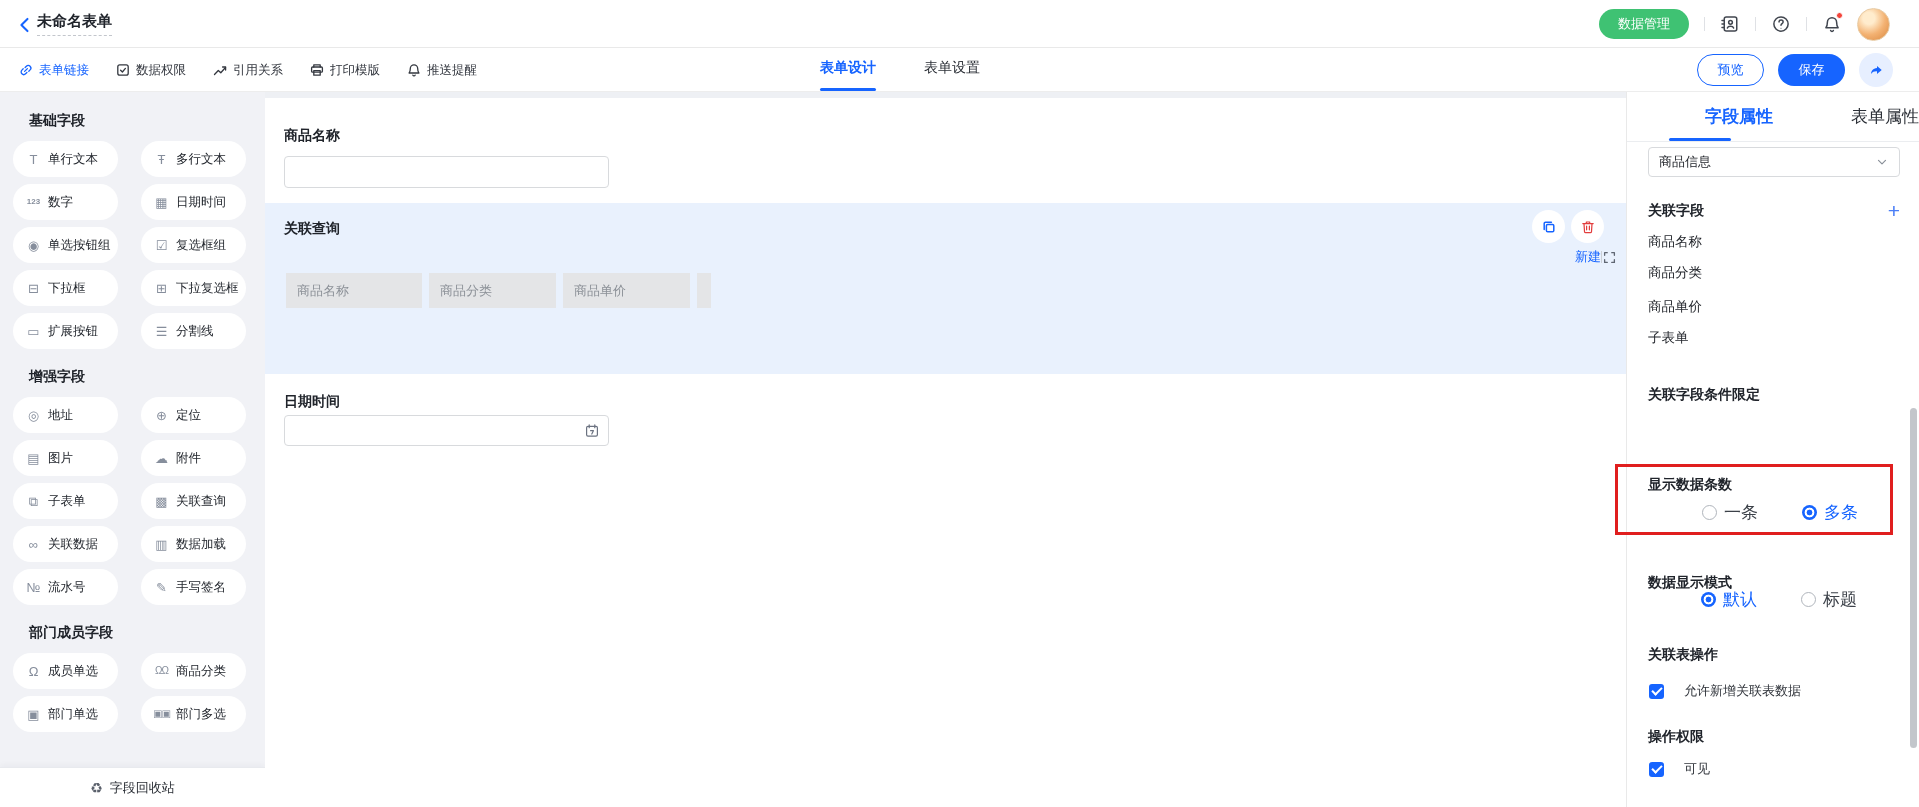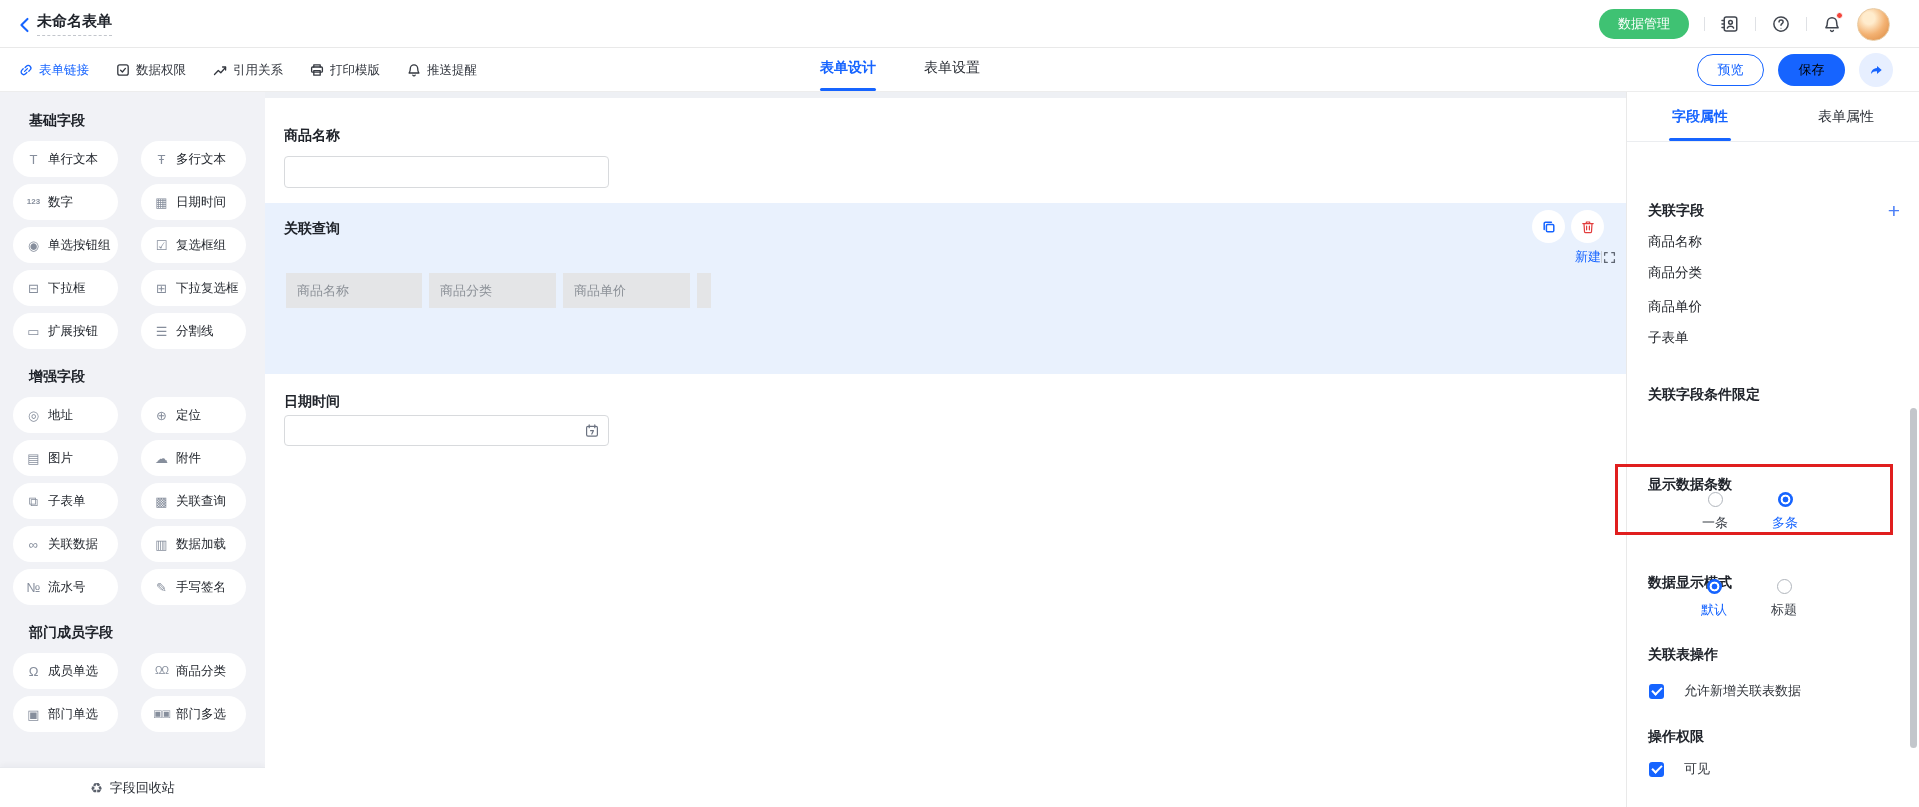--- a/index.html
+++ b/index.html
@@ -30,21 +30,21 @@
     border:1px solid #e7cba4; }
 
   
   .toolbar { position:absolute; left:0; top:48px; width:1919px; height:44px; background:#fff; border-bottom:1px solid #ededed; z-index:5; }
   .toolbar-left { position:absolute; left:18px; top:0; height:44px; display:flex; align-items:center; gap:26px; }
   .titem { display:flex; align-items:center; gap:5px; color:#33373f; font-size:12.5px; cursor:pointer; }
   .titem.active { color:var(--primary); }
   .ticon { width:16px; height:16px; }
   .toolbar-right { position:absolute; right:26px; top:5px; display:flex; align-items:center; gap:14px; }
   .btn-outline { width:67px; height:32px; border-radius:16px; border:1px solid var(--primary); color:var(--primary); background:#fff; font-size:13px; font-family:inherit; cursor:pointer; }
-  .btn-primary { width:67px; height:32px; border-radius:16px; border:none; color:#000000; background:var(--primary); font-size:13px; font-family:inherit; cursor:pointer; }
+  .btn-primary { width:67px; height:32px; border-radius:16px; border:none; color:#ffffff; background:var(--primary); font-size:13px; font-family:inherit; cursor:pointer; }
   .btn-share { width:34px; height:34px; border-radius:50%; border:none; background:#e7efff; color:var(--primary); display:flex; align-items:center; justify-content:center; cursor:pointer; }
 
   
   .sidebar { position:absolute; left:0; top:92px; width:265px; bottom:0; background:var(--side-bg); overflow:hidden; padding:20px 14px 0 13px; }
   .side-title { font-size:14px; font-weight:700; color:#20242b; margin:0 0 11px 16px; }
   .side-grid { display:grid; grid-template-columns:105px 105px; column-gap:23px; row-gap:7px; margin-bottom:19px; }
   .side-item { display:flex; align-items:center; height:36px; padding-left:11px; background:#fff; border-radius:18px; cursor:grab; }
   .fi { width:19px; flex:0 0 19px; text-align:center; color:#868e9c; font-size:13px; line-height:1; }
   .fi[data-name="number-icon"] { font-size:8px; font-weight:700; letter-spacing:0; }
   .fi[data-name="member-multi-icon"], .fi[data-name="department-multi-icon"] { font-size:10px; letter-spacing:-1px; }
@@ -71,37 +71,37 @@
   .lq-table { position:absolute; left:21px; top:70px; display:flex; gap:7px; }
   .hcell { height:35px; line-height:35px; background:#e4e5e7; color:#8b9097; font-size:13px; padding-left:11px; white-space:nowrap; overflow:hidden; }
   .hcell.stub { padding-left:0; }
   .lbl3 { left:19px; top:295px; }
   .inp2 { left:19px; top:317px; height:31px; }
   .cal-icon { position:absolute; right:8px; top:7px; width:16px; height:16px; color:#6b7280; cursor:pointer; }
 
   
   .panel { position:absolute; right:0; top:92px; width:293px; bottom:0; background:#fff; border-left:1px solid #e9e9e9; }
   .ptabs { display:flex; height:50px; border-bottom:1px solid #ebedf0; }
-  .ptab { flex:1; text-align:center; line-height:49px; font-size:14px; color:#2b2f36; position:relative; cursor:pointer; }
+  .ptab { flex:1; text-align:right; line-height:49px; font-size:17px; color:#2b2f36; position:relative; cursor:pointer; }
   .ptab.active { color:var(--primary); font-weight:700; }
   .ptab.active::after { content:""; position:absolute; left:50%; transform:translateX(-50%); bottom:0; width:62px; height:3px; border-radius:2px; background:var(--primary); }
   .pselect { position:absolute; left:21px; top:55px; width:252px; height:30px; border:1px solid #d8dadd; border-radius:4px; display:flex; align-items:center; padding:0 10px; font-size:13px; color:#23262c; cursor:pointer; }
   .pselect .chev { margin-left:auto; width:14px; height:14px; color:#8a9099; }
   .ptitle { position:absolute; left:21px; font-size:14px; font-weight:700; color:#20242b; }
   .t-linked { top:110px; width:252px; display:flex; align-items:center; }
   .plus-btn { margin-left:auto; font-size:21px; font-weight:400; color:#4a7ef7; line-height:18px; cursor:pointer; }
   .pfield { position:absolute; left:21px; font-size:13.5px; color:#23262c; cursor:pointer; }
   .t-cond { top:294px; }
   .pbtn { position:absolute; left:21px; top:328px; width:252px; height:31px; border:1px solid #d8dadd; border-radius:4px; background:#fff; font-size:13px; color:#23262c; font-family:inherit; cursor:pointer; }
   .t-count { top:384px; }
   .radio-row { position:absolute; display:flex; gap:44px; height:18px; align-items:center; }
   .r-count { left:75px; top:411px; }
   .t-mode { top:482px; }
   .r-mode { left:74px; top:498px; }
-  .radio { display:flex; align-items:center; gap:7px; font-size:13px; color:#3c4149; cursor:pointer;flex-direction:column; }
+  .radio { display:flex; align-items:center; gap:7px; font-size:17px; color:#3c4149; cursor:pointer; }
   .rc { width:15px; height:15px; border-radius:50%; border:1px solid #b0b5bc; background:#fff; }
   .radio.sel .rc { border:none; background:radial-gradient(circle, var(--primary) 0 2.6px, #fff 3.2px 4.6px, var(--primary) 5.2px 100%); }
   .radio.sel .rt { color:var(--primary); }
   .t-ops { top:554px; }
   .cbx-row { position:absolute; left:22px; display:flex; align-items:center; gap:20px; font-size:13px; color:#30343b; cursor:pointer; }
   .cb1 { top:590px; }
   .t-perm { top:636px; }
   .cb2 { top:668px; }
   .cbx { width:15px; height:15px; border-radius:3px; background:var(--primary); position:relative; flex:0 0 15px; }
   .cbx::after { content:""; position:absolute; left:4.6px; top:1.6px; width:4px; height:8px; border:solid #fff; border-width:0 2px 2px 0; transform:rotate(45deg); }
@@ -382,20 +382,28 @@
 
   </div>
 </div>
 
 <div class="panel" data-name="properties-panel">
   <div class="ptabs" id="panel-tabs" data-name="properties-tabs">
       <div class="ptab active" data-name="tab-field-properties">字段属性</div>
       <div class="ptab" data-name="tab-form-properties">表单属性</div>
     </div>
 
+  <div class="pselect" data-name="linked-form-select">
+    <span data-name="linked-form-select-value">商品信息</span>
+    <span class="chev" data-name="chevron-down-icon">
+        <svg viewBox="0 0 16 16" width="14" height="14" fill="none" stroke="currentColor" stroke-width="1.4" stroke-linecap="round" stroke-linejoin="round">
+          <path d="M4 6.2l4 4 4-4"></path>
+        </svg>
+      </span>
+  </div>
 
   <div class="ptitle t-linked" data-name="linked-fields-header">
     <span data-name="linked-fields-title">关联字段</span>
     <span class="plus-btn" data-name="add-linked-field-button plus-icon">+</span>
   </div>
   <div id="linked-fields" data-name="linked-fields-list"></div>
 
   <div class="ptitle t-cond" data-name="condition-title">关联字段条件限定</div>
 
   <div class="ptitle t-count" data-name="display-count-title">显示数据条数</div>

